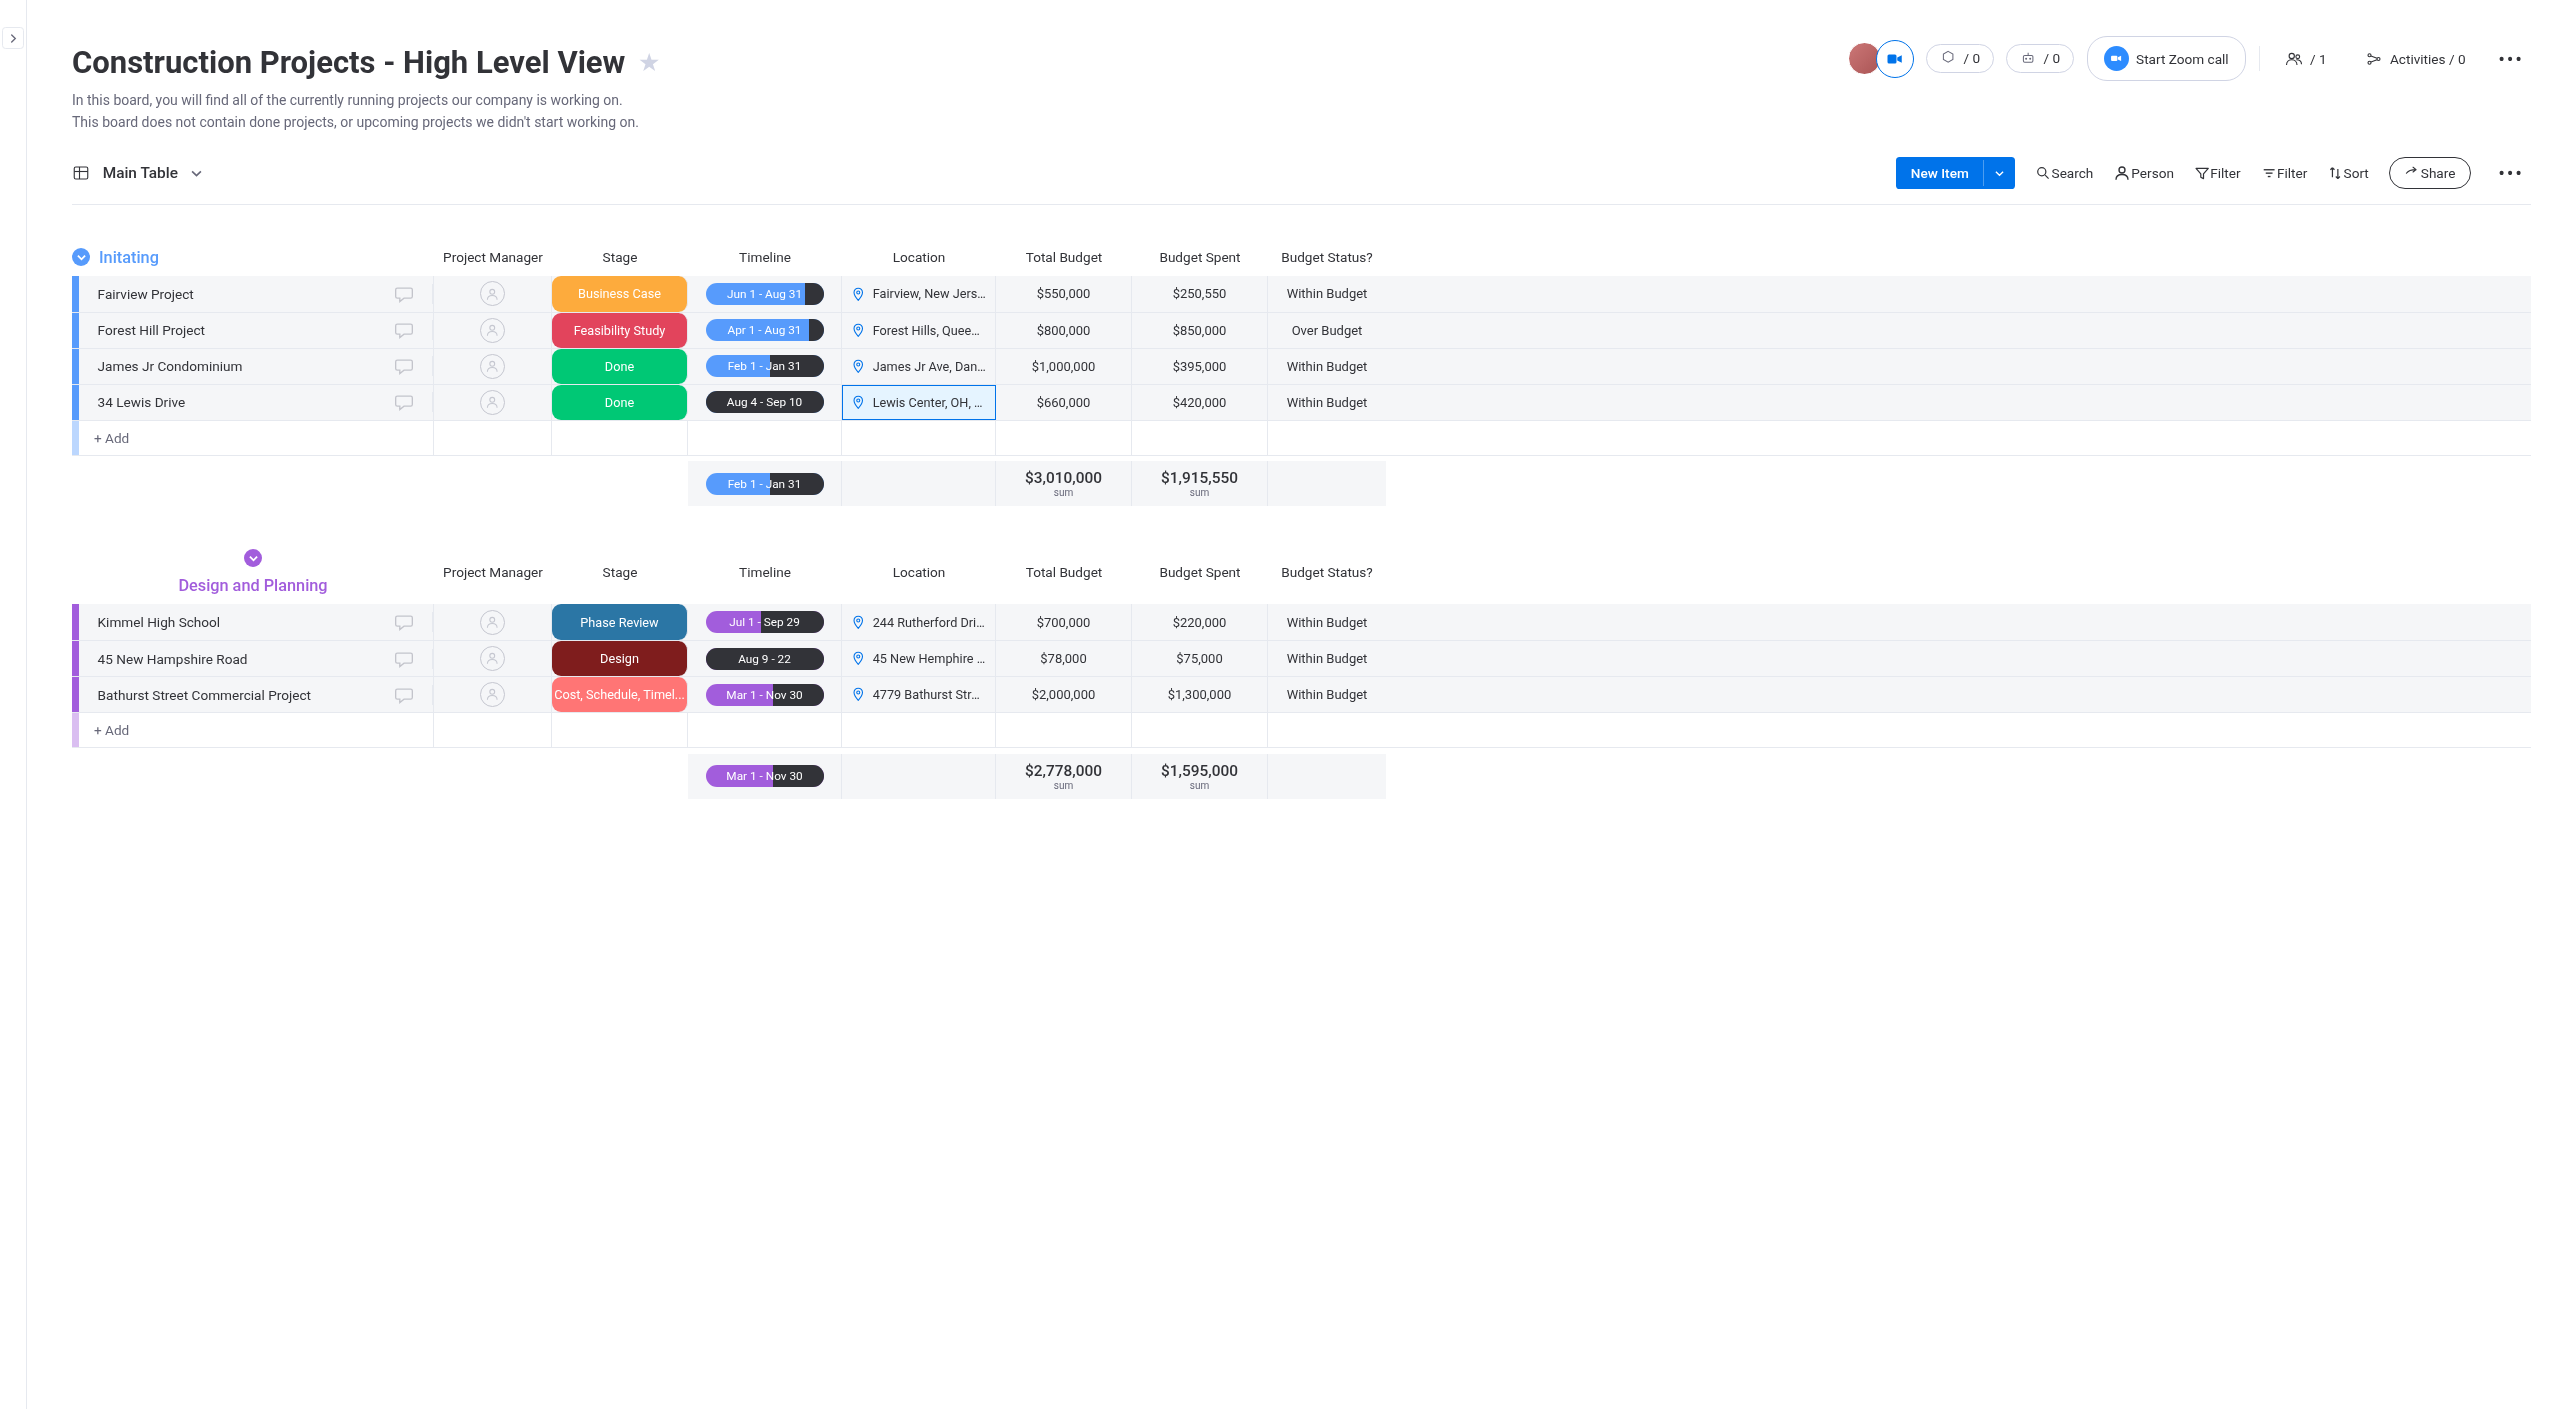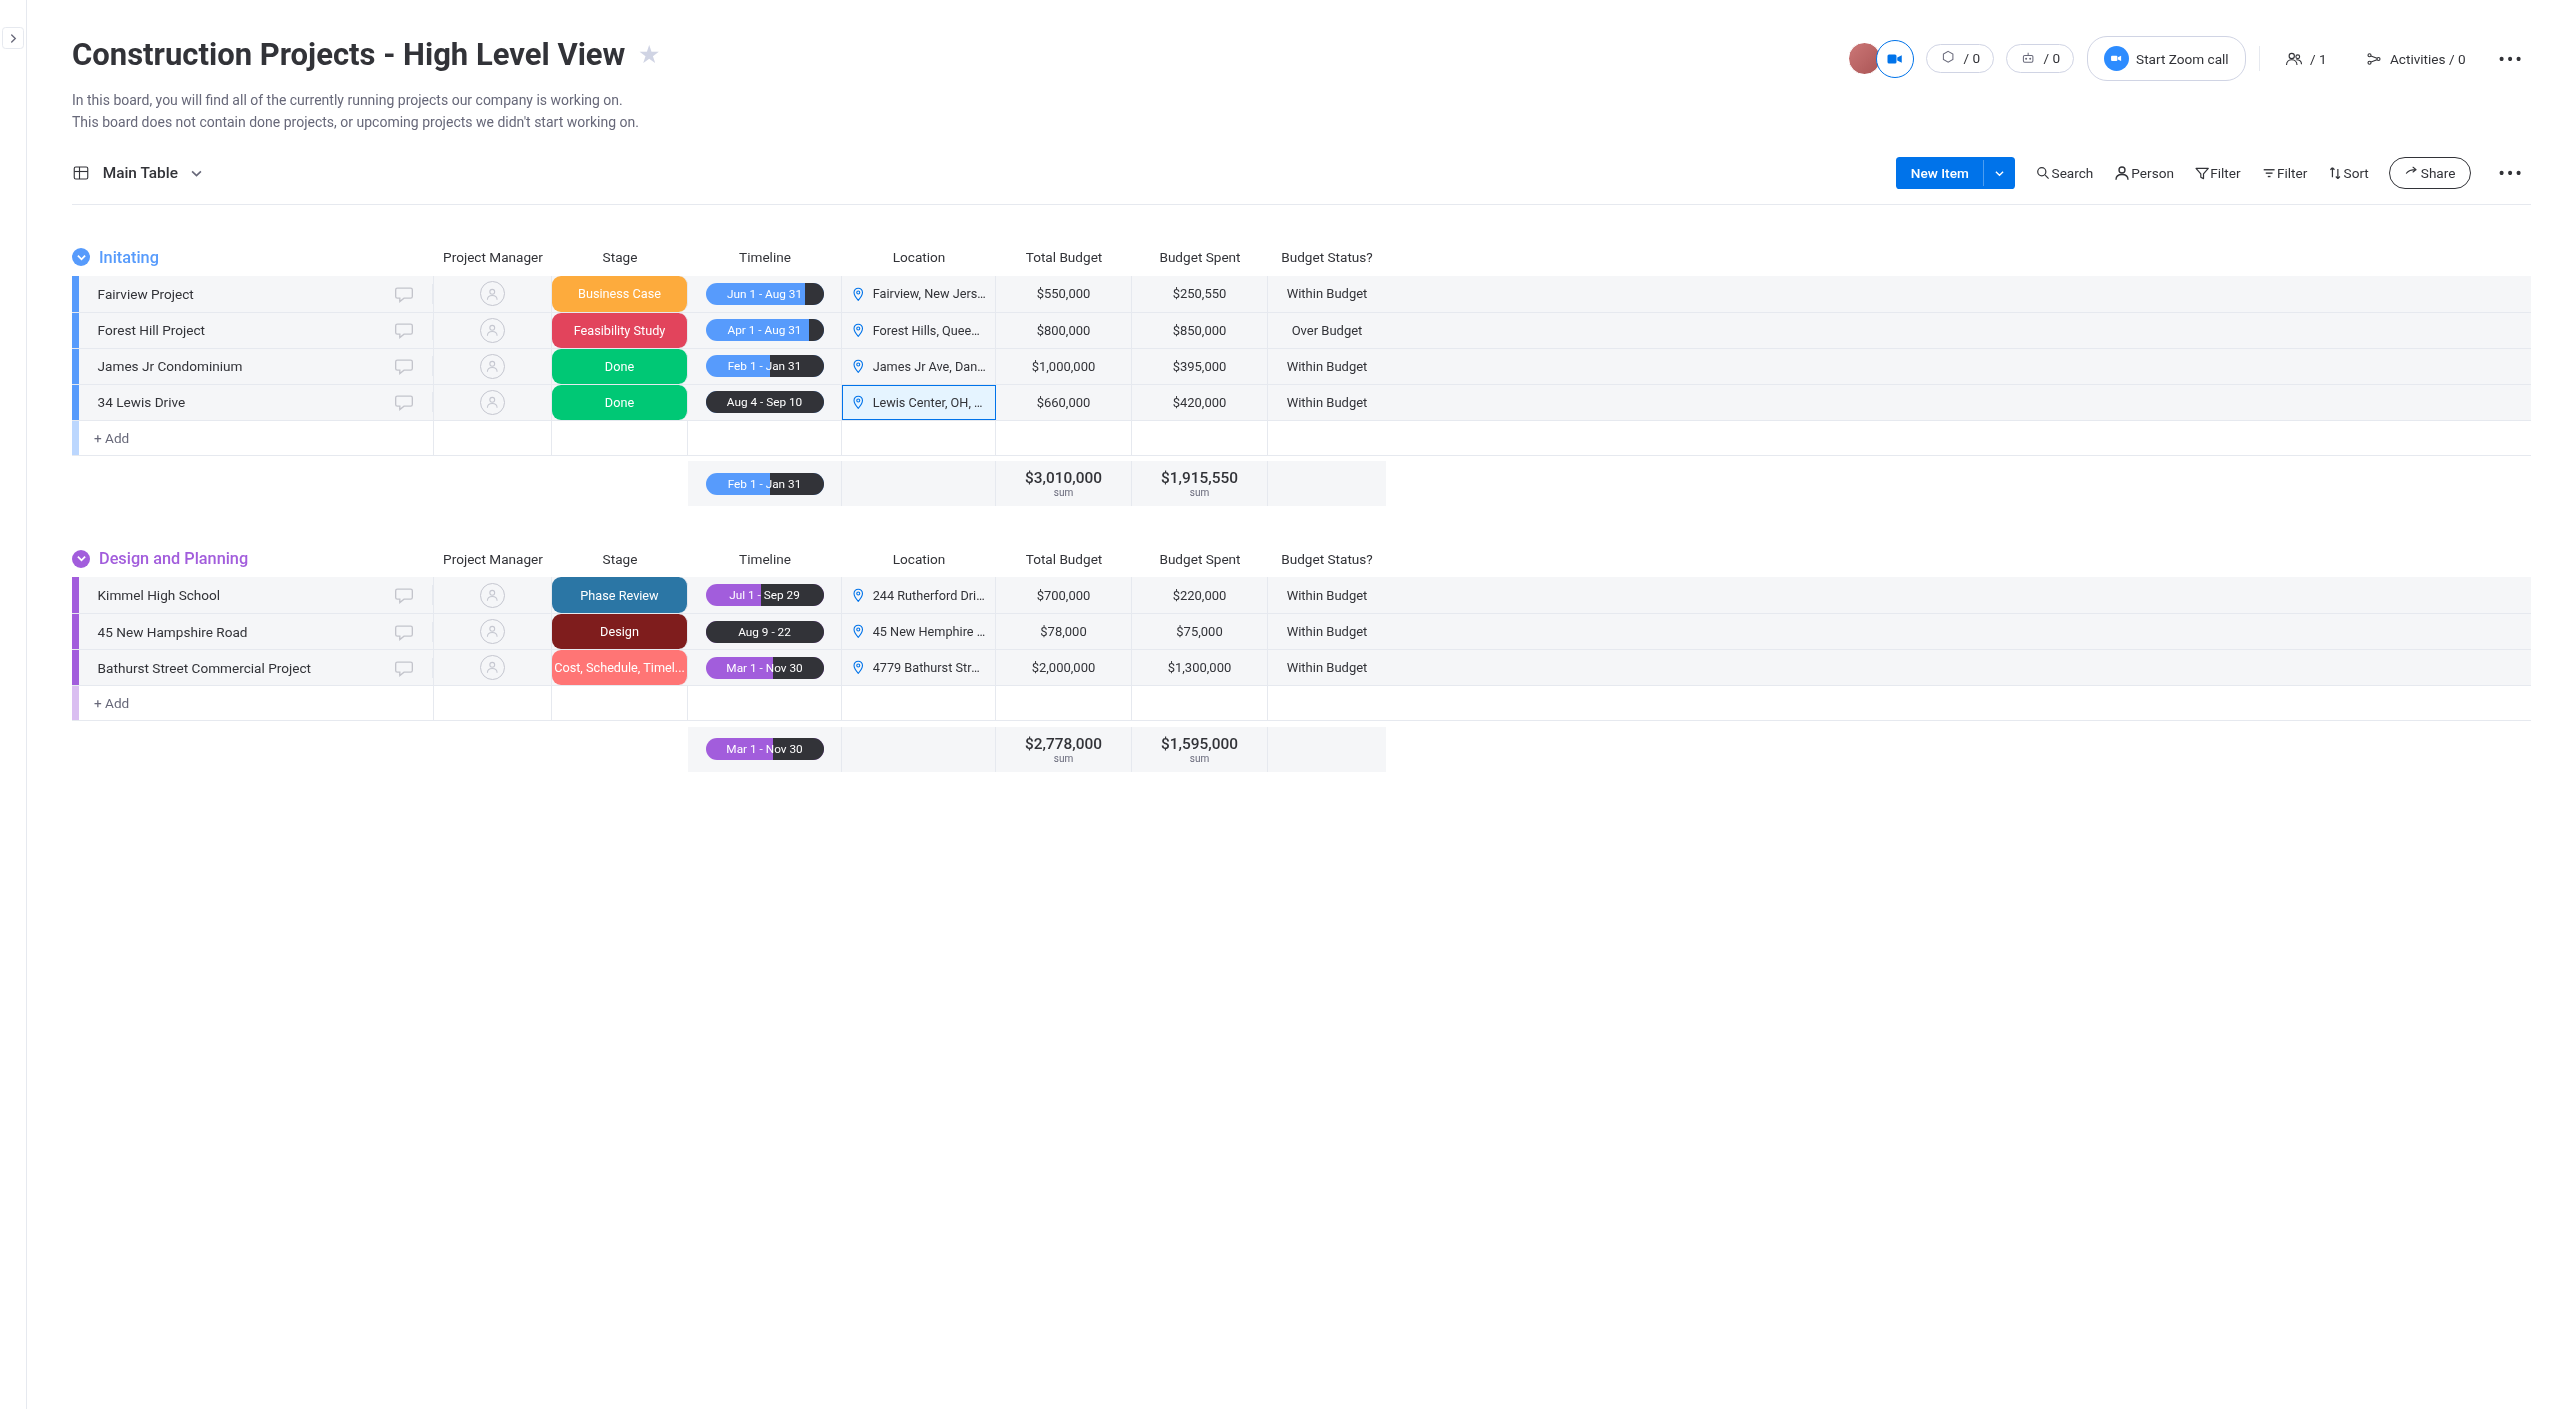--- a/index.html
+++ b/index.html
@@ -1,20 +1,20 @@
 <!DOCTYPE html>
 <html style="font-size:14.5px"><head>
 <meta charset="utf-8">
 <style>
 * { box-sizing: border-box; margin: 0; padding: 0; }
 body { font-family: -apple-system, BlinkMacSystemFont, "Segoe UI", Roboto, Helvetica, Arial, sans-serif; background: #fff; color: #323338; }
 .sidebar-handle { position: fixed; left: 0; top: 0; bottom: 0; width: 27px; border-right: 0.9px solid #e6e9ef; background:#fff; display:flex; align-items:flex-start; justify-content:center; padding-top:27px; }
 .sidebar-handle .chev { width:22px; height:22px; border:0.9px solid #e6e9ef; border-radius:3.6px; display:flex; align-items:center; justify-content:center; cursor:pointer; }
 .page { margin-left: 27px; padding: 36px 45px 36px 45px; }
-.header-row { display:flex; align-items:flex-start; justify-content:space-between; gap:12px; flex-wrap:wrap; }
+.header-row { display:flex; align-items:flex-end; justify-content:space-between; gap:12px; flex-wrap:wrap; }
 .title-block { display:flex; align-items:center; gap:12.7px; }
 h1 { font-size: 31px; font-weight: 700; color:#323338; }
 .star { color:#d0d4e4; font-size:25px; cursor:pointer; }
 .header-right { display:flex; align-items:center; gap:12.7px; }
 .avatar-ring { display:flex; align-items:center; }
 .avatar { width:33px; height:33px; border-radius:50%; background:linear-gradient(135deg,#c77,#a55); border:1.8px solid #fff; }
 .video-badge { width:38px; height:38px; border:1.8px solid #0073ea; border-radius:50%; display:flex; align-items:center; justify-content:center; margin-left:-5.4px; background:#fff; }
 .video-badge svg { width:18px; height:18px; }
 .pill { border:0.9px solid #d0d4e4; border-radius:16.3px; padding:5.4px 12.7px; display:flex; align-items:center; gap:7.2px; font-size:13.6px; color:#323338; cursor:pointer; background:#fff; }
 .pill.big { border-radius:20px; padding:9px 16.3px; }
@@ -32,21 +32,21 @@
 .new-item { display:flex; align-items:center; background:#0073ea; color:#fff; border-radius:3.6px; overflow:hidden; }
 .new-item .main { padding:8.1px 14.5px; font-size:13.6px; font-weight:500; cursor:pointer; }
 .new-item .dd { padding:8.1px 11px; border-left:0.9px solid rgba(255,255,255,.3); cursor:pointer; }
 .tool { display:flex; align-items:center; gap:0; color:#323338; font-size:13.6px; cursor:pointer; }
 .share-pill { border:0.9px solid #323338; border-radius:18px; padding:7.2px 14.5px; display:flex; align-items:center; gap:2px; font-size:13.6px; cursor:pointer; }
 
 .group { margin-top:43px; }
 .group-head { display:grid; grid-template-columns: 362px 118px 136px 154px 154px 136px 136px 118px; align-items:center; font-size:13.6px; color:#323338; }
 .group-title { display:flex; align-items:center; gap:9px; font-size:16.3px; font-weight:500; }
 .gt-initiating { color:#579bfc; }
-.gt-design { color:#a25ddc; }
+.gt-design { color:#a25ddc;flex-direction:column; }
 .collapse-circle { width:18px; height:18px; border-radius:50%; display:flex; align-items:center; justify-content:center; }
 .collapse-circle.blue { background:#579bfc; }
 .collapse-circle.purple { background:#a25ddc; }
 .collapse-circle svg { width:9px; height:9px; }
 .group-head .th { text-align:center; color:#323338; font-weight:400; }
 
 .rows { margin-top:9px; }
 .row { display:grid; grid-template-columns: 362px 118px 136px 154px 154px 136px 136px 118px; align-items:stretch; background:#f5f6f8; border-top:0.9px solid #e6e9ef; height:36px; }
 .row:first-child { border-top:none; }
 .row .name { display:flex; align-items:center; padding-left:22px; font-size:13.6px; position:relative; background:#f5f6f8; border-right:0.9px solid #e6e9ef; }

